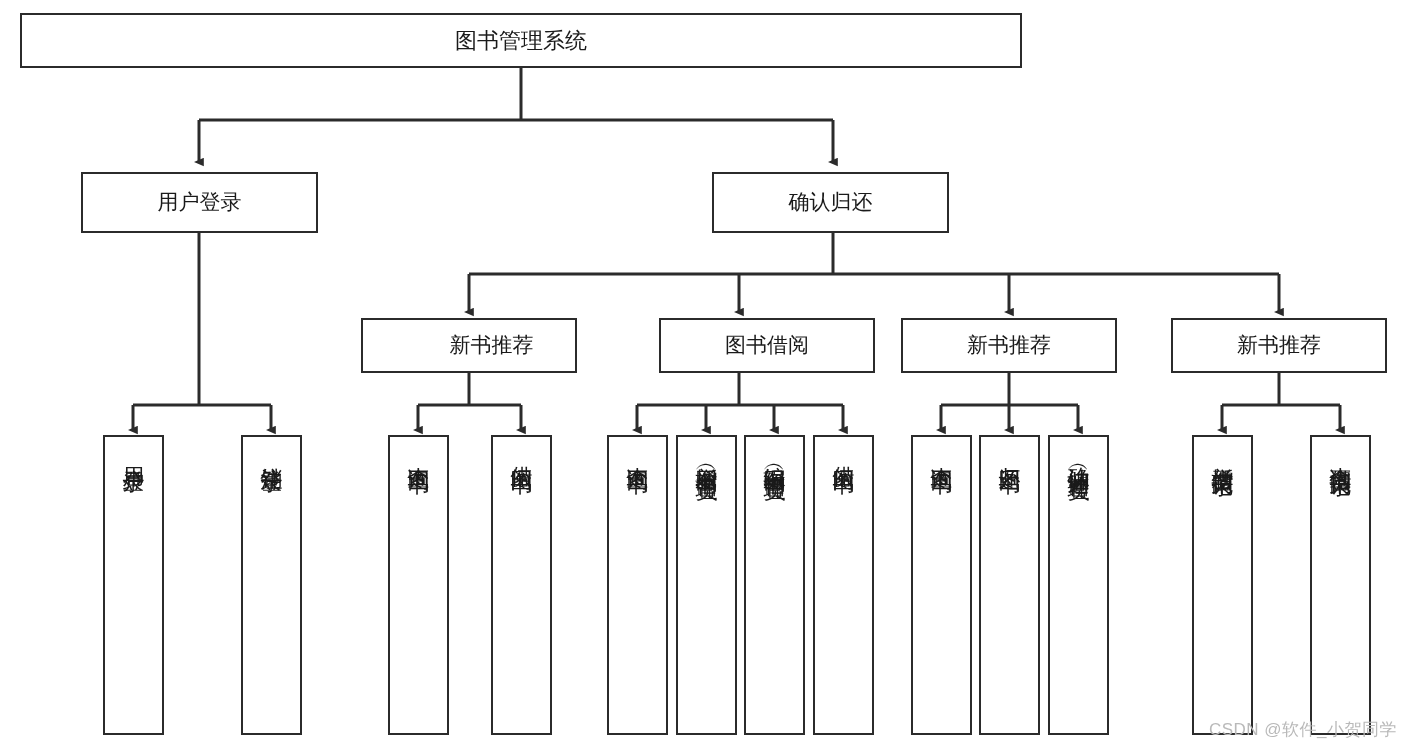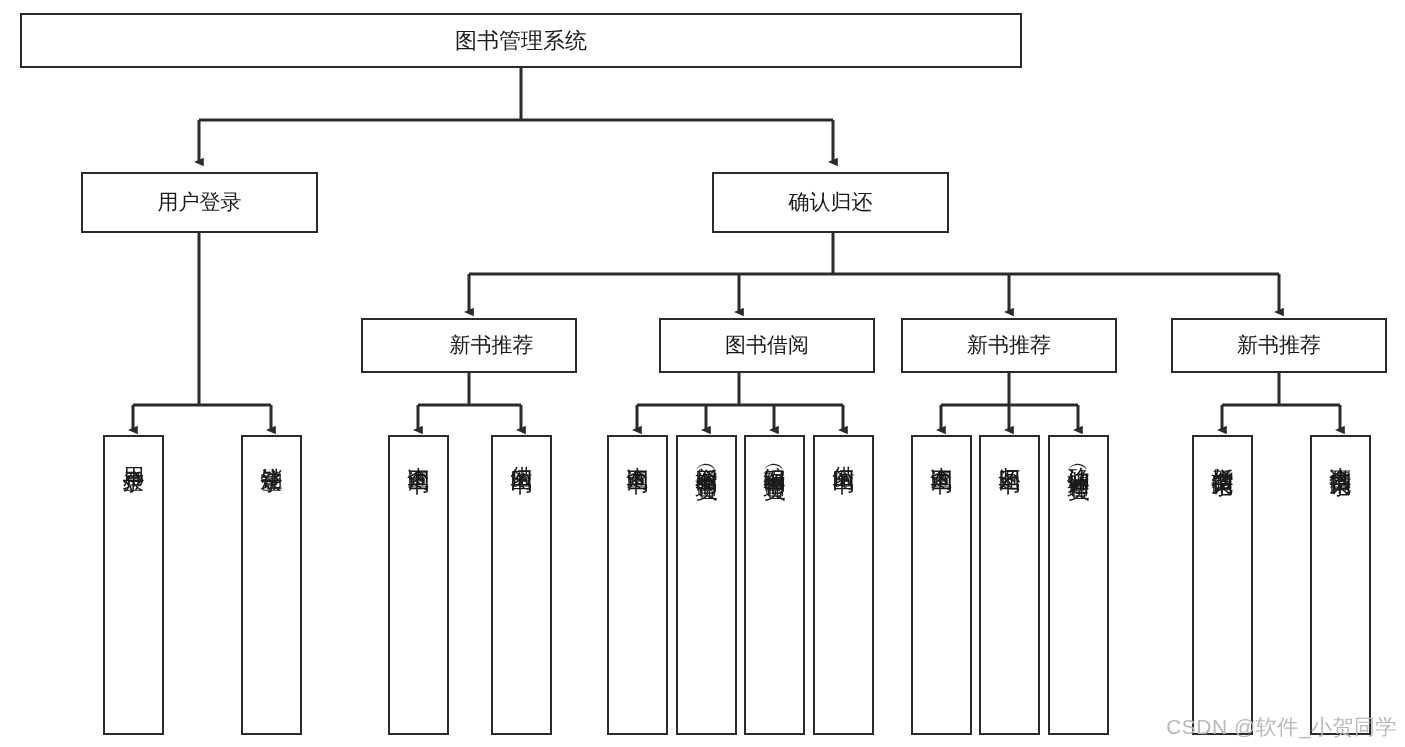--- a/index.html
+++ b/index.html
@@ -58,21 +58,21 @@
     writing-mode: vertical-rl;
     text-orientation: upright;
     font-size: 22px;
     letter-spacing: 2px;
     line-height: 1;
   }
   .watermark {
     position: absolute;
     right: 8px;
     bottom: 6px;
-    font-size: 21px;
+    font-size: 17px;
     color: #b9b9b9;
     letter-spacing: 0.5px;
     white-space: nowrap;
   }
 </style>
 </head>
 <body>
 
 <div id="diagram-root">
 

